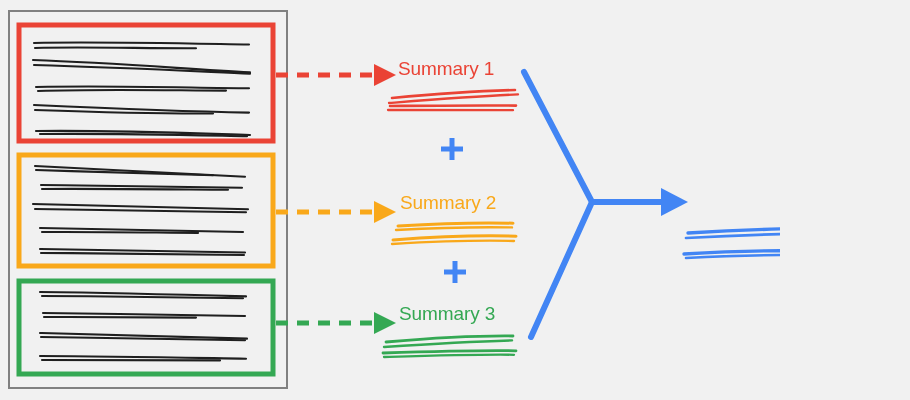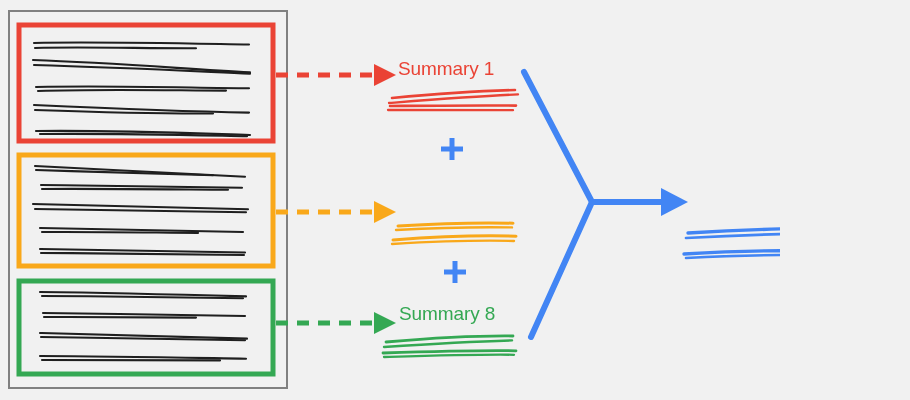--- a/index.html
+++ b/index.html
@@ -160,19 +160,20 @@
       <line x1="452" y1="138" x2="452" y2="160" stroke="#4285f4" stroke-width="5"></line>
     </g>
     <g>
       <line x1="444" y1="272" x2="466" y2="272" stroke="#4285f4" stroke-width="5"></line>
       <line x1="455" y1="261" x2="455" y2="283" stroke="#4285f4" stroke-width="5"></line>
     </g>
   </svg>
 
   <div class="lbl summary-label" id="summary-1-label">Summary 1</div>
 
+  <div class="lbl summary-label" id="summary-2-label">Summary 2</div>
 
-  <div class="lbl summary-label" id="summary-3-label">Summary 8</div>
+  <div class="lbl summary-label" id="summary-3-label">Summary 3</div>
 
   <div class="lbl" id="final-summary-label">
   </div>
 
 </div>
 
 </body></html>

